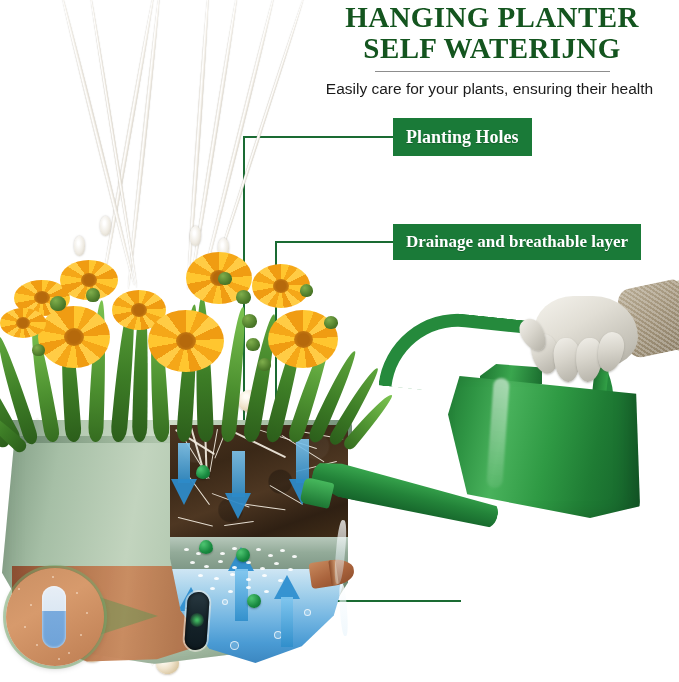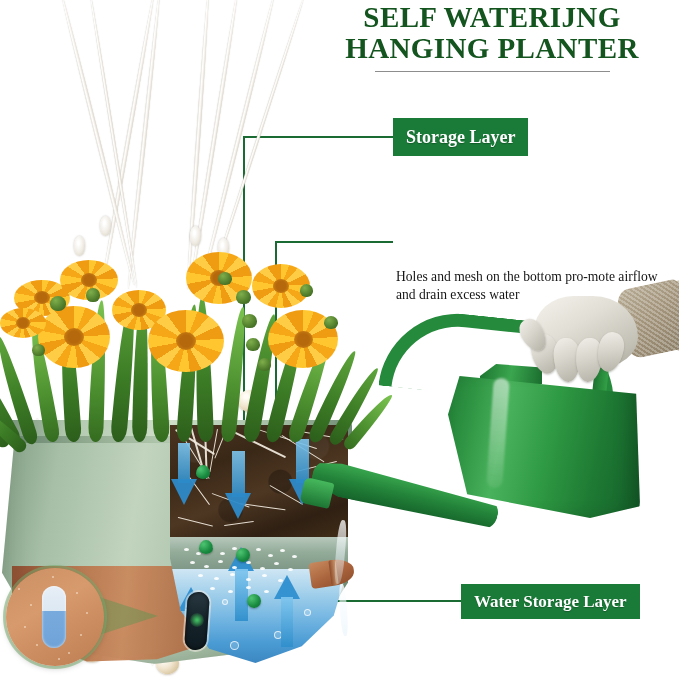--- a/index.html
+++ b/index.html
@@ -338,42 +338,42 @@
       linear-gradient(150deg,#c6bba5,#a69a82);
     border-radius:10px; transform:rotate(-10deg);
   }
 </style>
 </head>
 <body>
 
 <div id="stage">
 
   <div class="title">
+    <div>HANGING PLANTER</div>
     <div>SELF WATERIJNG</div>
-    <div>HANGING PLANTER</div>
   </div>
   <div class="divider"></div>
+  <div class="subtitle">Easily care for your plants, ensuring their health</div>
 
   <div class="lead lead-h" style="left:243px; top:136px; width:150px;"></div>
   <div class="lead lead-v" style="left:243px; top:136px; height:336px;"></div>
 
   <div class="lead lead-h" style="left:275px; top:241px; width:118px;"></div>
   <div class="lead lead-v" style="left:275px; top:241px; height:305px;"></div>
 
   <div class="lead lead-h" style="left:253px; top:600px; width:208px;"></div>
 
   <div class="cbox" id="cbox1">
-    <span>Storage Layer</span>
+    <span>Planting Holes</span>
   </div>
 
-  <div class="cdesc" id="cdesc2">Holes and mesh on the bottom pro-mote airflow and drain excess water</div>
-
-  <div class="cbox" id="cbox3">
-    <span>Water Storage Layer</span>
+  <div class="cbox" id="cbox2">
+    <span>Drainage and breathable layer</span>
   </div>
+
 
   <div id="product">
 
     <div>
       <div class="cord" style="left:126px;top:-10px;width:4px;height:300px;transform:rotate(10deg);"></div>
       <div class="cord" style="left:142px;top:-10px;width:4px;height:300px;transform:rotate(6deg);"></div>
       <div class="cord" style="left:96px;top:-10px;width:4px;height:300px;transform:rotate(-14deg);"></div>
       <div class="cord" style="left:112px;top:-10px;width:3px;height:300px;transform:rotate(-9deg);"></div>
       <div class="cord" style="left:196px;top:-10px;width:4px;height:300px;transform:rotate(4deg);"></div>
       <div class="cord" style="left:212px;top:-10px;width:4px;height:300px;transform:rotate(9deg);"></div>

